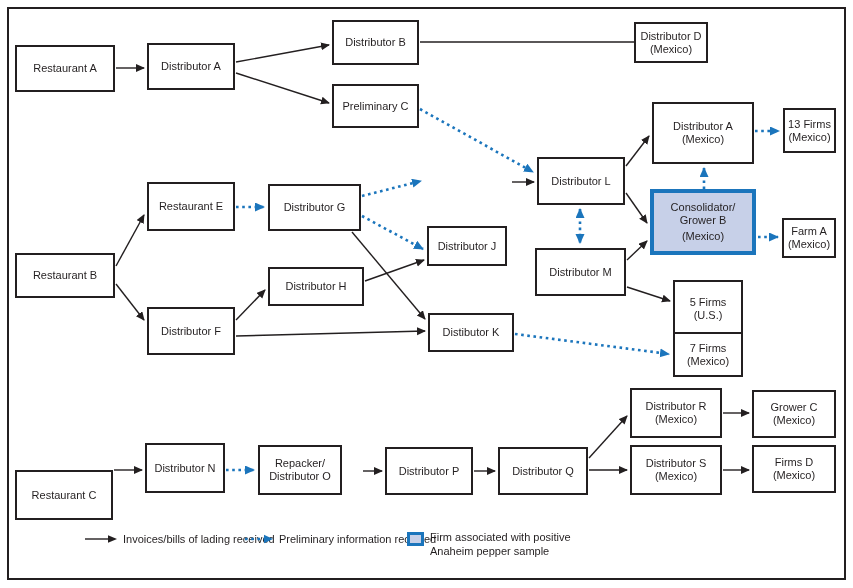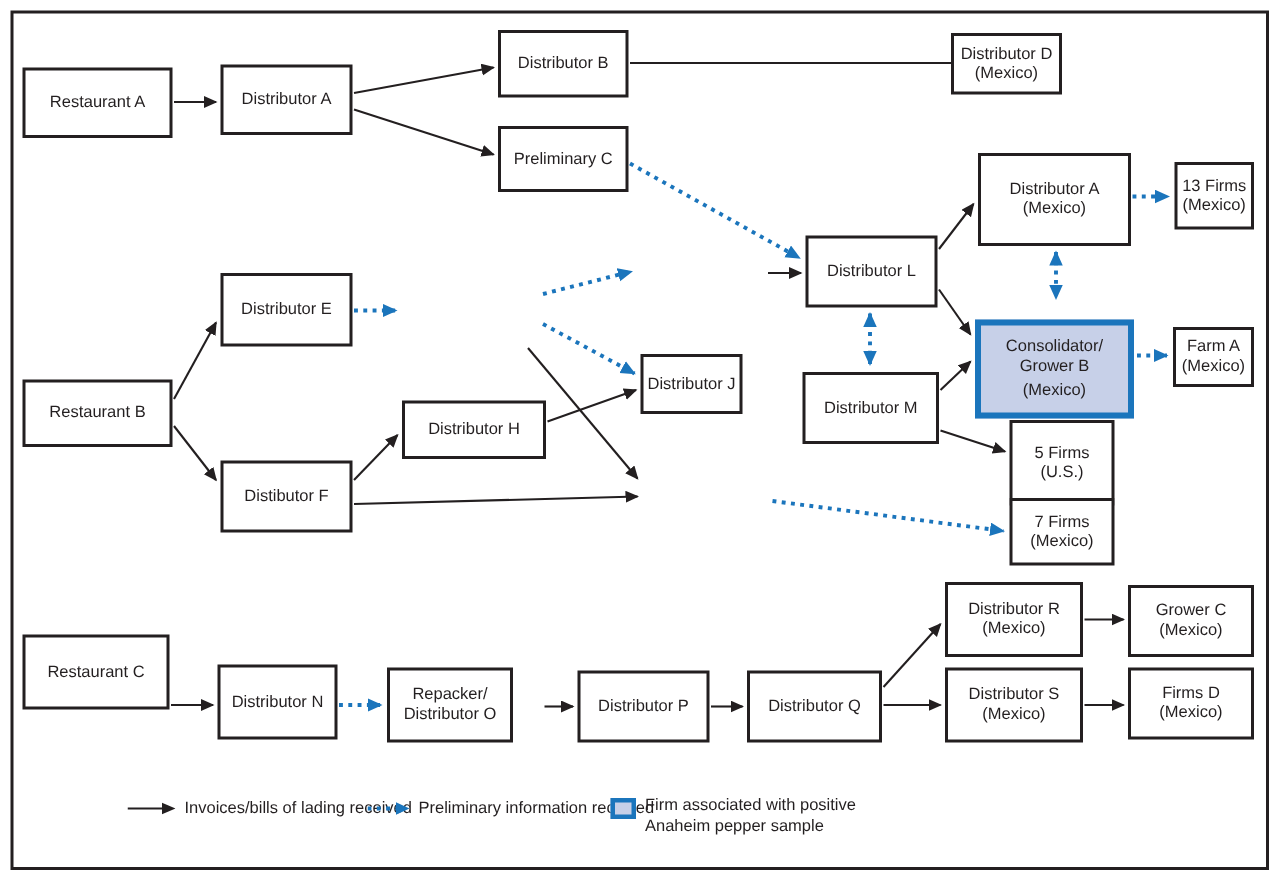--- a/index.html
+++ b/index.html
@@ -101,65 +101,71 @@
     </div>
   <div class="node" style="left:634px;top:22px;width:74px;height:41px">
       <span>Distributor D</span>
       <span>(Mexico)</span>
     </div>
 
   <div class="node" style="left:15px;top:253px;width:100px;height:45px">
       <span>Restaurant B</span>
     </div>
   <div class="node" style="left:147px;top:182px;width:88px;height:49px">
-      <span>Distributor E</span>
+      <span>Restaurant E</span>
+    </div>
+  <div class="node" style="left:268px;top:184px;width:93px;height:47px">
+      <span>Distributor G</span>
     </div>
   <div class="node" style="left:268px;top:267px;width:96px;height:39px">
       <span>Distributor H</span>
     </div>
   <div class="node" style="left:147px;top:307px;width:88px;height:48px">
-      <span>Distibutor F</span>
-    </div>
-  <div class="node" style="left:427px;top:236px;width:68px;height:40px">
+      <span>Distributor F</span>
+    </div>
+  <div class="node" style="left:427px;top:226px;width:80px;height:40px">
       <span>Distributor J</span>
+    </div>
+  <div class="node" style="left:428px;top:313px;width:86px;height:39px">
+      <span>Distibutor K</span>
     </div>
   <div class="node" style="left:537px;top:157px;width:88px;height:48px">
       <span>Distributor L</span>
     </div>
   <div class="node" style="left:535px;top:248px;width:91px;height:48px">
       <span>Distributor M</span>
     </div>
 
   <div class="node" style="left:652px;top:102px;width:102px;height:62px">
       <span>Distributor A</span>
       <span>(Mexico)</span>
     </div>
   <div class="node" style="left:783px;top:108px;width:53px;height:45px">
       <span>13 Firms</span>
       <span>(Mexico)</span>
     </div>
-  <div class="node highlight" style="left:650px;top:213px;width:106px;height:66px">
+  <div class="node highlight" style="left:650px;top:189px;width:106px;height:66px">
       <span>Consolidator/</span>
       <span>Grower B</span>
       <span class="gap-top">(Mexico)</span>
     </div>
   <div class="node" style="left:782px;top:218px;width:54px;height:40px">
       <span>Farm A</span>
       <span>(Mexico)</span>
     </div>
   <div class="node" style="left:673px;top:280px;width:70px;height:57px">
       <span>5 Firms</span>
       <span>(U.S.)</span>
     </div>
   <div class="node" style="left:673px;top:332px;width:70px;height:45px">
       <span>7 Firms</span>
       <span>(Mexico)</span>
     </div>
 
-  <div class="node" style="left:15px;top:423px;width:98px;height:50px">
+  <div class="node" style="left:15px;top:470px;width:98px;height:50px">
       <span>Restaurant C</span>
     </div>
   <div class="node" style="left:145px;top:443px;width:80px;height:50px">
       <span>Distributor N</span>
     </div>
   <div class="node" style="left:258px;top:445px;width:84px;height:50px">
       <span>Repacker/</span>
       <span>Distributor O</span>
     </div>
   <div class="node" style="left:385px;top:447px;width:88px;height:48px">

